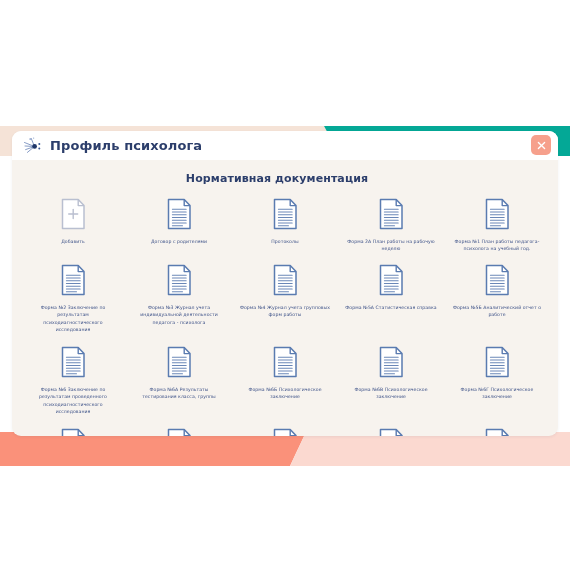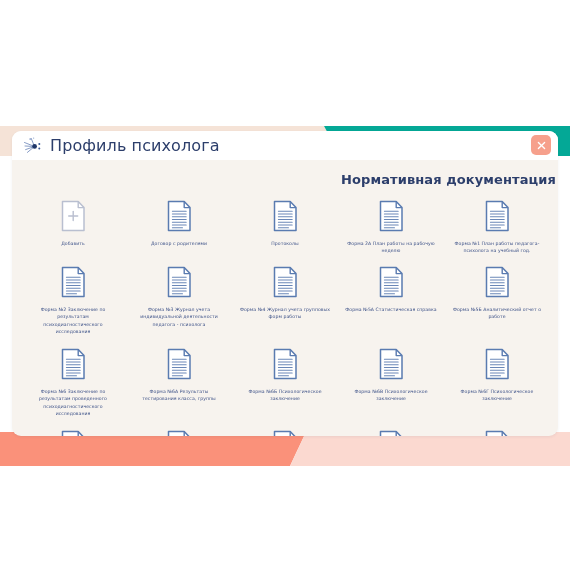--- a/index.html
+++ b/index.html
@@ -27,35 +27,35 @@
   }
   #card-header{
     height:29px;background:#ffffff;
     display:flex;align-items:center;
     padding:0 6px 0 10px;
     position:relative;
   }
   #logo{width:22px;height:22px;flex:0 0 22px;margin-right:6px;}
   #logo svg{display:block;}
   #card-title{
-    font-size:16px;color:#2c3e6b;letter-spacing:.1px;
-    font-weight:400;white-space:nowrap;
+    font-size:13px;color:#2c3e6b;letter-spacing:.1px;
+    font-weight:700;white-space:nowrap;
   }
   #close-btn{
     position:absolute;right:7px;top:4px;
     width:20px;height:20px;border-radius:5px;
     background:#f6a08c;
     display:flex;align-items:center;justify-content:center;
     cursor:pointer;
   }
   #close-btn svg{display:block;}
 
   #section-title{
-    text-align:right;font-size:13px;color:#2c3e6b;
-    font-weight:700;margin:12px 2px 0 0;letter-spacing:.1px;
+    text-align:center;font-size:11px;color:#2c3e6b;
+    font-weight:700;margin:12px 16px 0 0;letter-spacing:.1px;
   }
 
   
   #grid{
     margin-top:10px;
     display:grid;
     grid-template-columns:repeat(5,1fr);
     row-gap:4px;
     padding:0 8px;
   }

